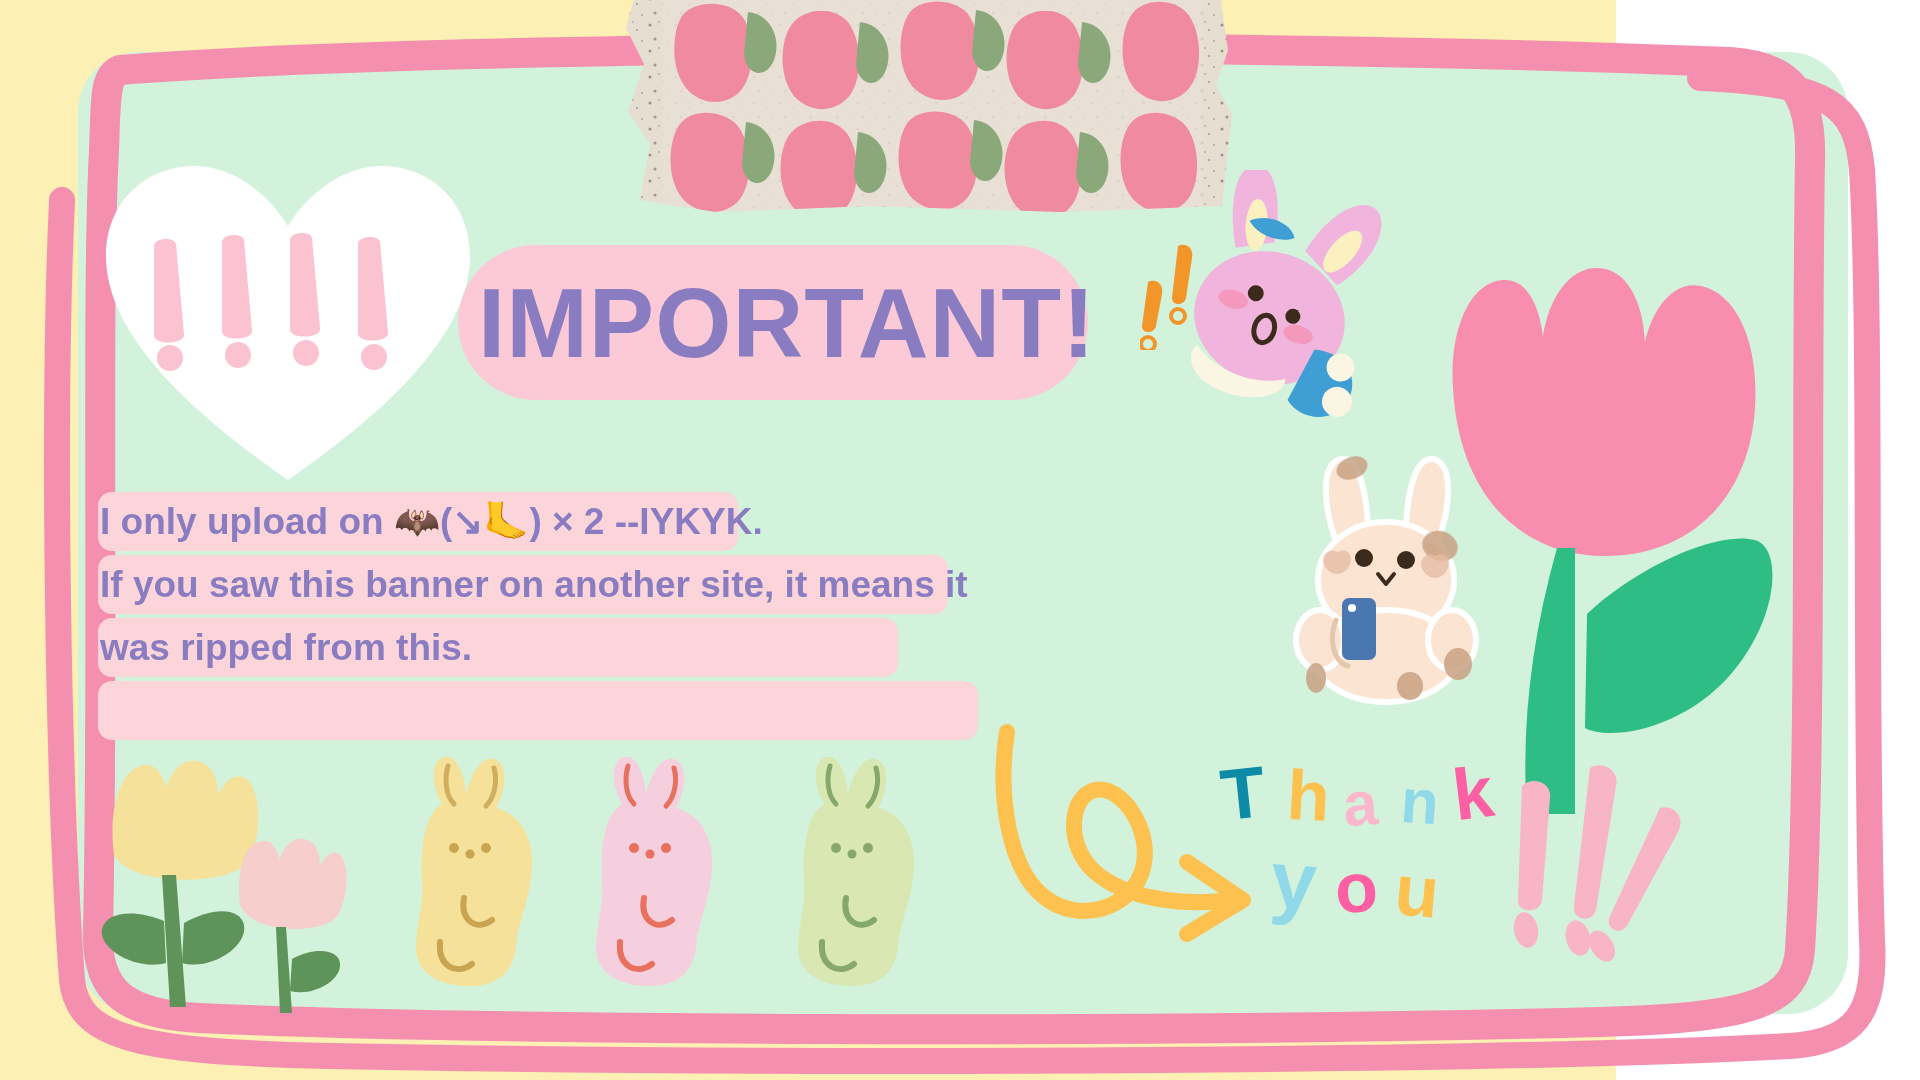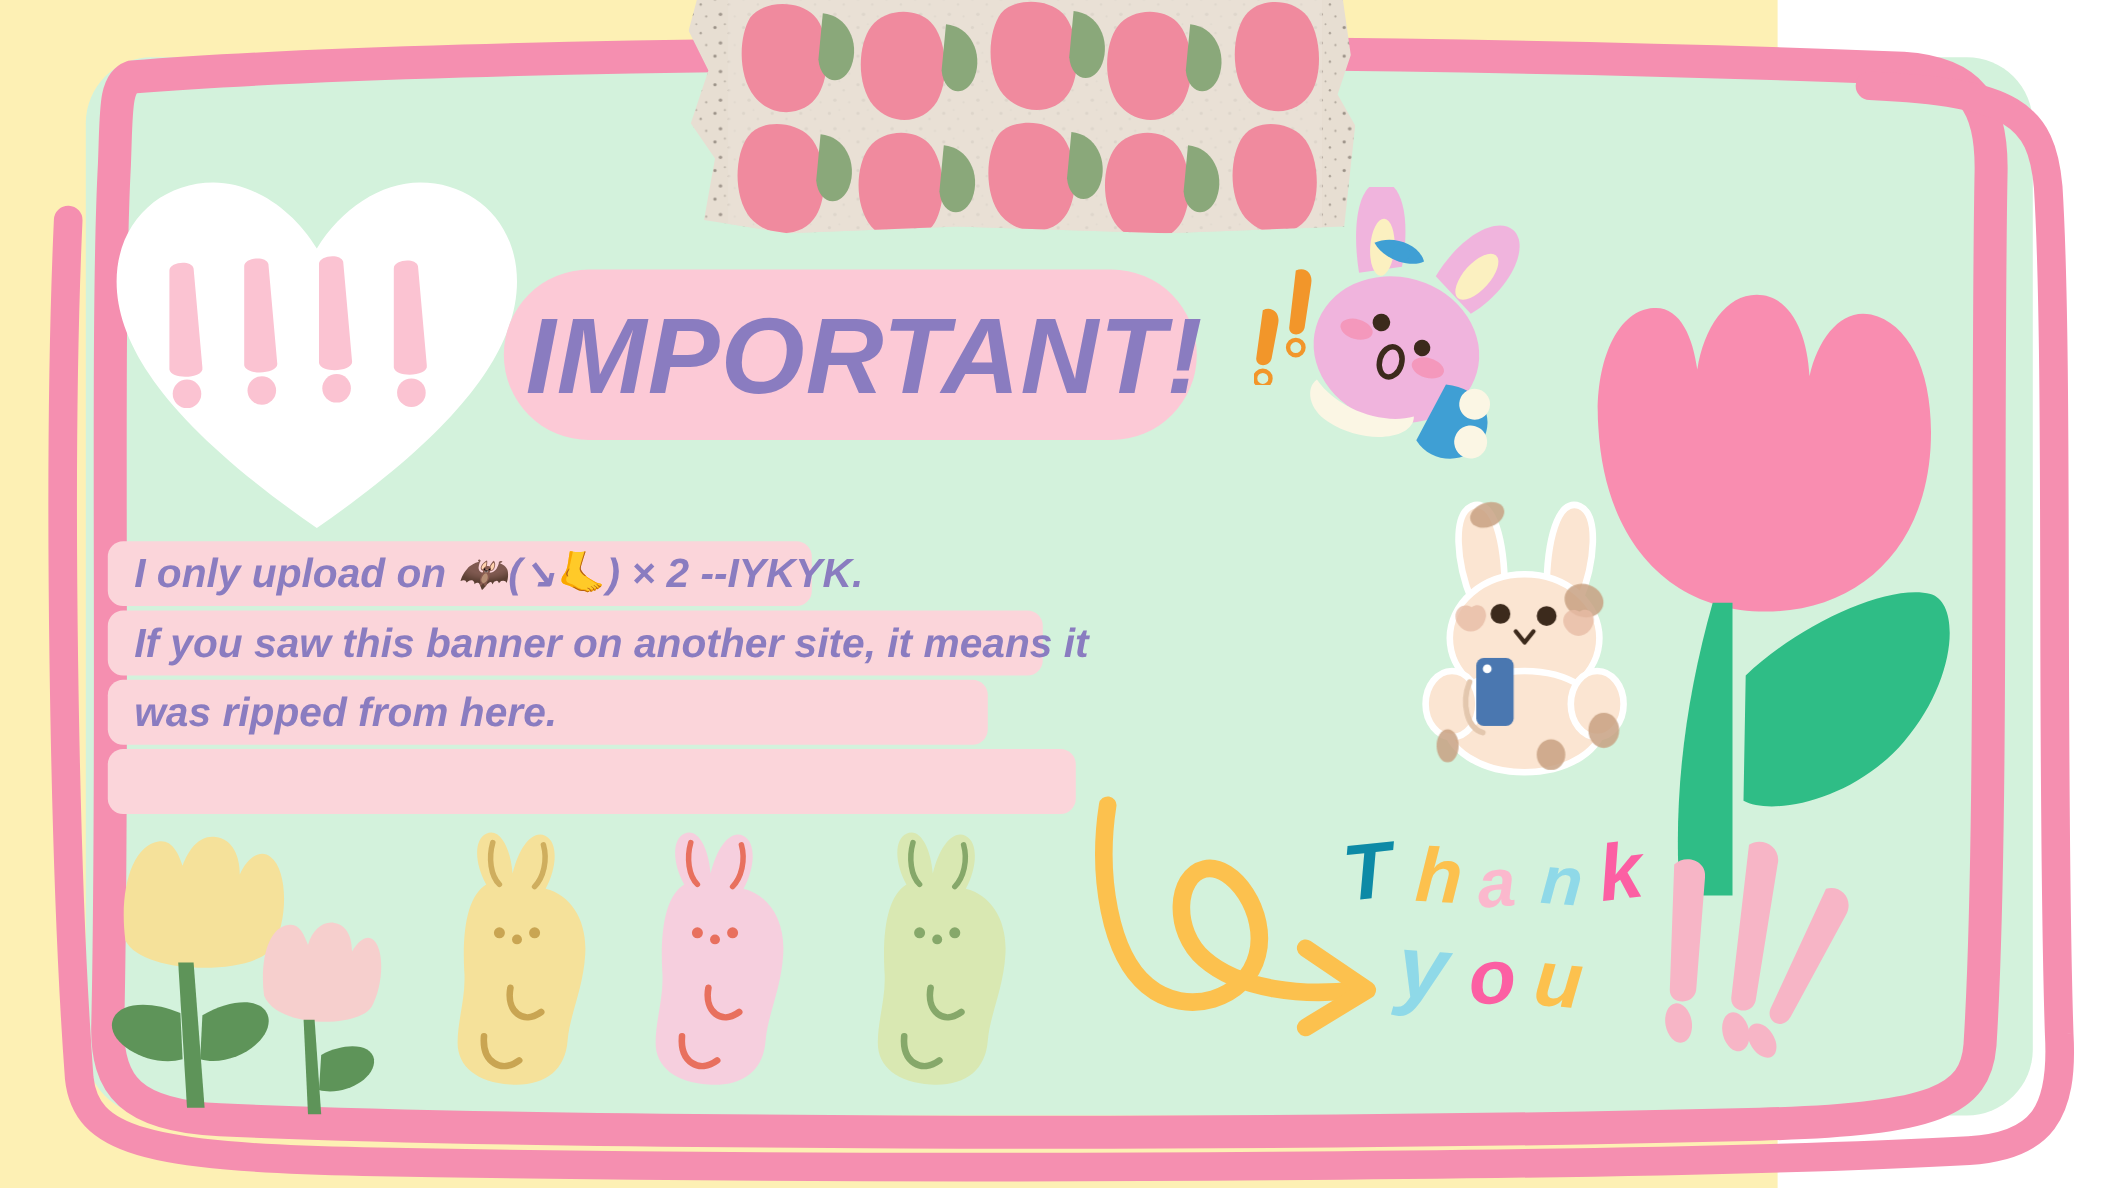--- a/index.html
+++ b/index.html
@@ -9,21 +9,20 @@
     height: 1080px;
     overflow: hidden;
     font-family: "Liberation Sans", sans-serif;
   }
 
   #stage {
     position: relative;
     width: 1616px;
     height: 1080px;
     background: #fdf0b4;
-    font-style: italic;
   }
 
   
   .card-bg {
     position: absolute;
     left: 78px;
     top: 52px;
     width: 1770px;
     height: 962px;
     background: #d3f2dc;
@@ -101,21 +100,21 @@
     top: 0;
     height: 59px;
     background: #fbd5da;
     border-radius: 14px;
     z-index: 0;
   }
   .body-line .txt {
     position: relative;
     z-index: 1;
     display: inline-block;
-    padding: 0 24px;
+    padding: 0 2px;
     line-height: 59px;
     font-size: 37px;
     font-weight: bold;
     color: #8a7cc0;
     white-space: nowrap;
     font-family: "Liberation Sans", sans-serif;
   }
 
   
   .tulips-small { position: absolute; left: 90px;  top: 745px; width: 260px; height: 270px; }
@@ -238,21 +237,21 @@
       <span class="txt">I only upload on 🦇(↘🦶) × 2 --IYKYK.</span>
     </div>
 
     <div class="body-line">
       <span class="hl" style="width:850px"></span>
       <span class="txt">If you saw this banner on another site, it means it</span>
     </div>
 
     <div class="body-line">
       <span class="hl" style="width:800px"></span>
-      <span class="txt">was ripped from here.</span>
+      <span class="txt">was ripped from this.</span>
     </div>
 
     <div class="body-line">
       <span class="hl" style="width:880px"></span>
     </div>
 
   </div>
 
   <svg class="tulips-small" viewBox="0 0 260 270">
     <g>

